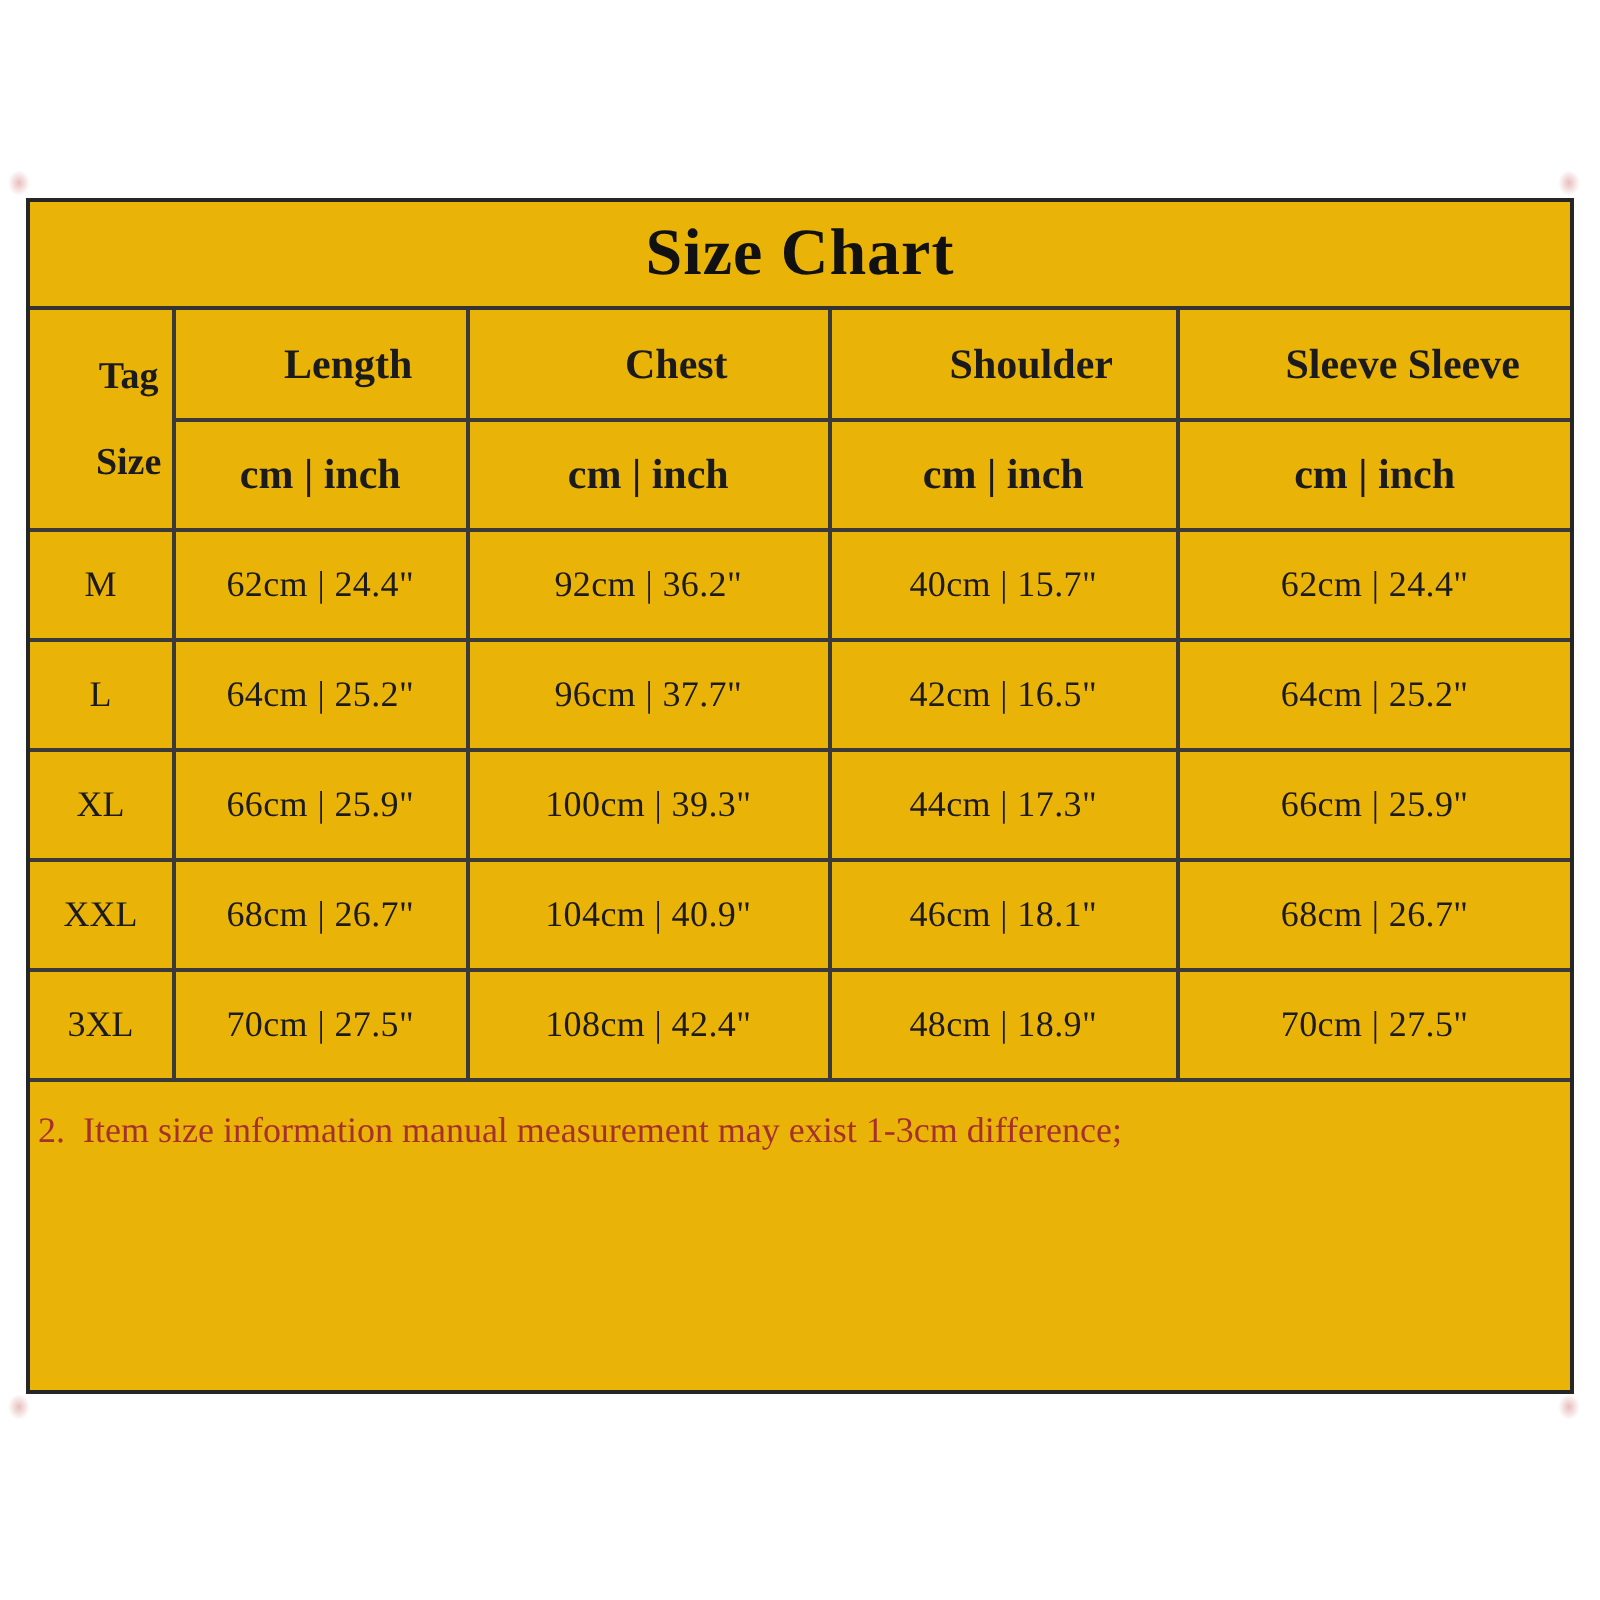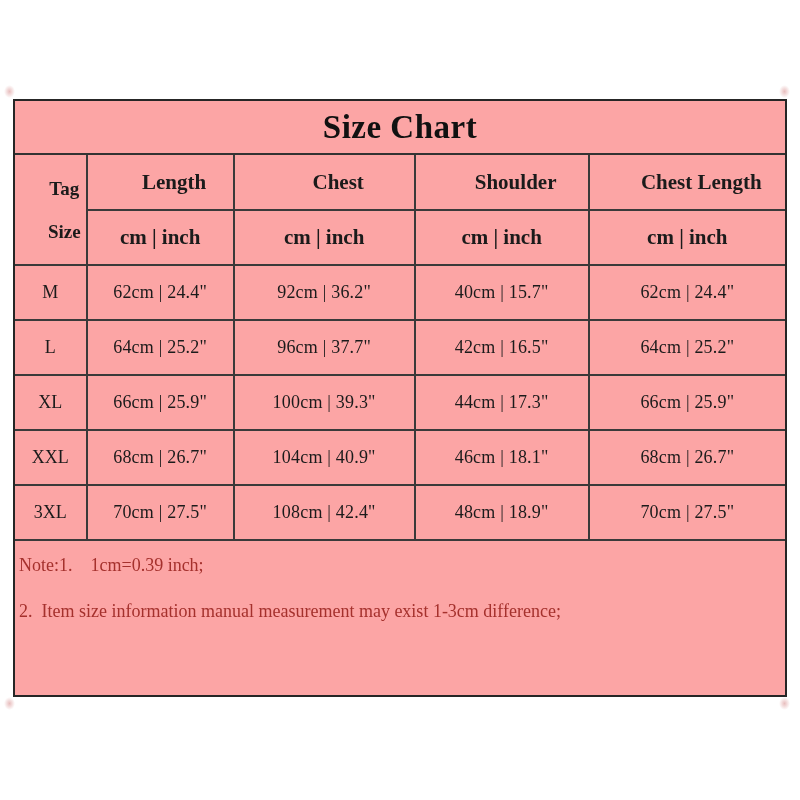--- a/index.html
+++ b/index.html
@@ -3,21 +3,21 @@
 <meta charset="utf-8">
 <style>
   html, body { margin:0; padding:0; }
   .canvas {
     position:relative; width:800px; height:800px; background:#ffffff;
     font-family:"Liberation Serif","DejaVu Serif",serif; overflow:hidden;
   }
   .size-sheet {
     position:absolute; left:13px; top:99px; width:774px; height:598px;
     box-sizing:border-box; border:2px solid #262626;
-    display:flex; flex-direction:column; background:#fca5a5;
+    display:flex; flex-direction:column; background:#eab308;
   }
   .title-row {
     height:54px; box-sizing:border-box; border-bottom:2px solid #333333;
     display:flex; align-items:center; justify-content:center;
     font-size:33px; font-weight:bold; color:#111111; letter-spacing:0.5px;
   }
   table.size-table { border-collapse:collapse; width:100%; table-layout:fixed; }
   table.size-table th, table.size-table td {
     border:2px solid #3a3a3a; text-align:center; vertical-align:middle;
     color:#1b1b1b; padding:0; overflow:hidden;
@@ -71,21 +71,21 @@
       </colgroup>
       <tbody>
           <tr class="hrow">
         <th class="corner-cell" rowspan="2">
           <div>Tag</div>
           <div>Size</div>
         </th>
         <th class="col-label">Length</th>
         <th class="col-label">Chest</th>
         <th class="col-label">Shoulder</th>
-        <th class="col-label">Chest Length</th>
+        <th class="col-label">Sleeve Sleeve</th>
       </tr>
       <tr class="hrow">
         <th class="unit-label">cm | inch</th>
         <th class="unit-label">cm | inch</th>
         <th class="unit-label">cm | inch</th>
         <th class="unit-label">cm | inch</th>
       </tr>
 
       <tr class="drow">
         <td class="size-cell">M</td>
@@ -119,18 +119,17 @@
         <td class="size-cell">3XL</td>
         <td class="val-cell">70cm | 27.5"</td>
         <td class="val-cell">108cm | 42.4"</td>
         <td class="val-cell">48cm | 18.9"</td>
         <td class="val-cell">70cm | 27.5"</td>
       </tr>
     </tbody>
       </table>
 
     <div class="notes">
-      <p>Note:1.    1cm=0.39 inch;</p>
       <p>2.  Item size information manual measurement may exist 1-3cm difference;</p>
     </div>
 
   </div>
 </div>
 
 </body></html>

